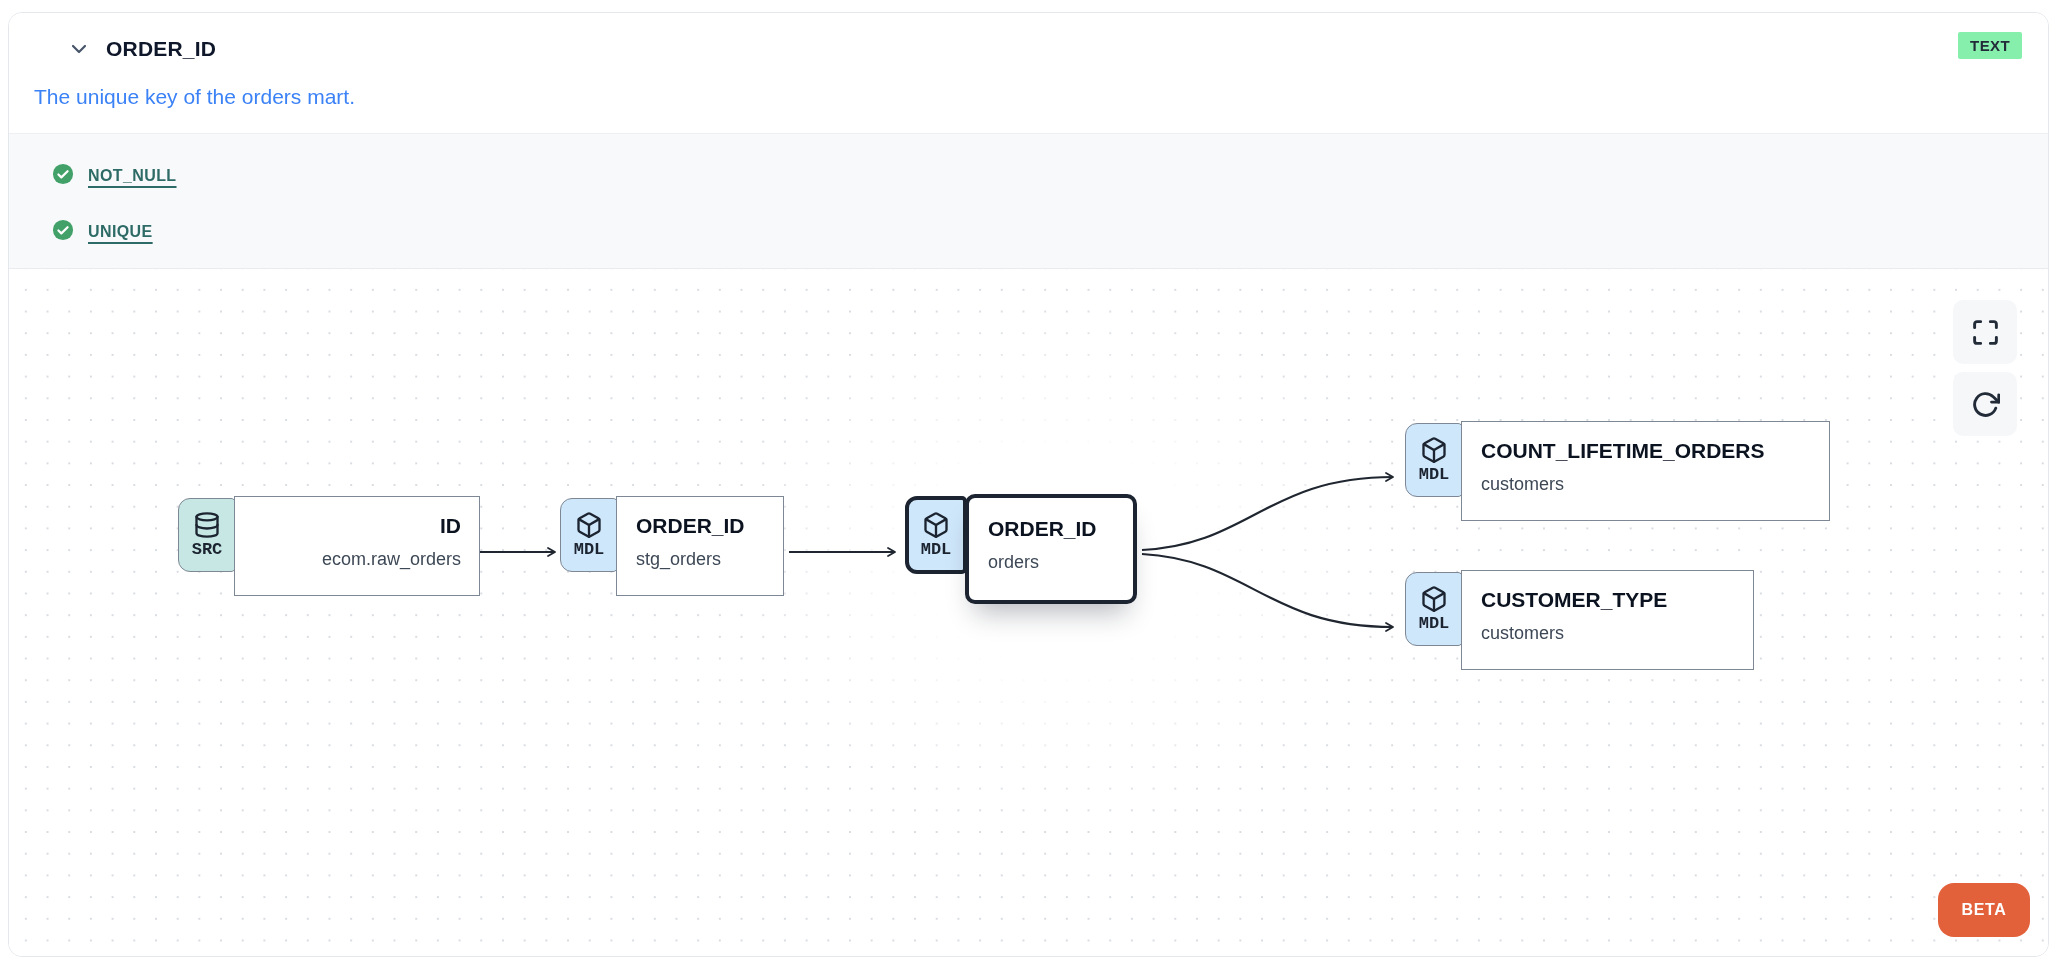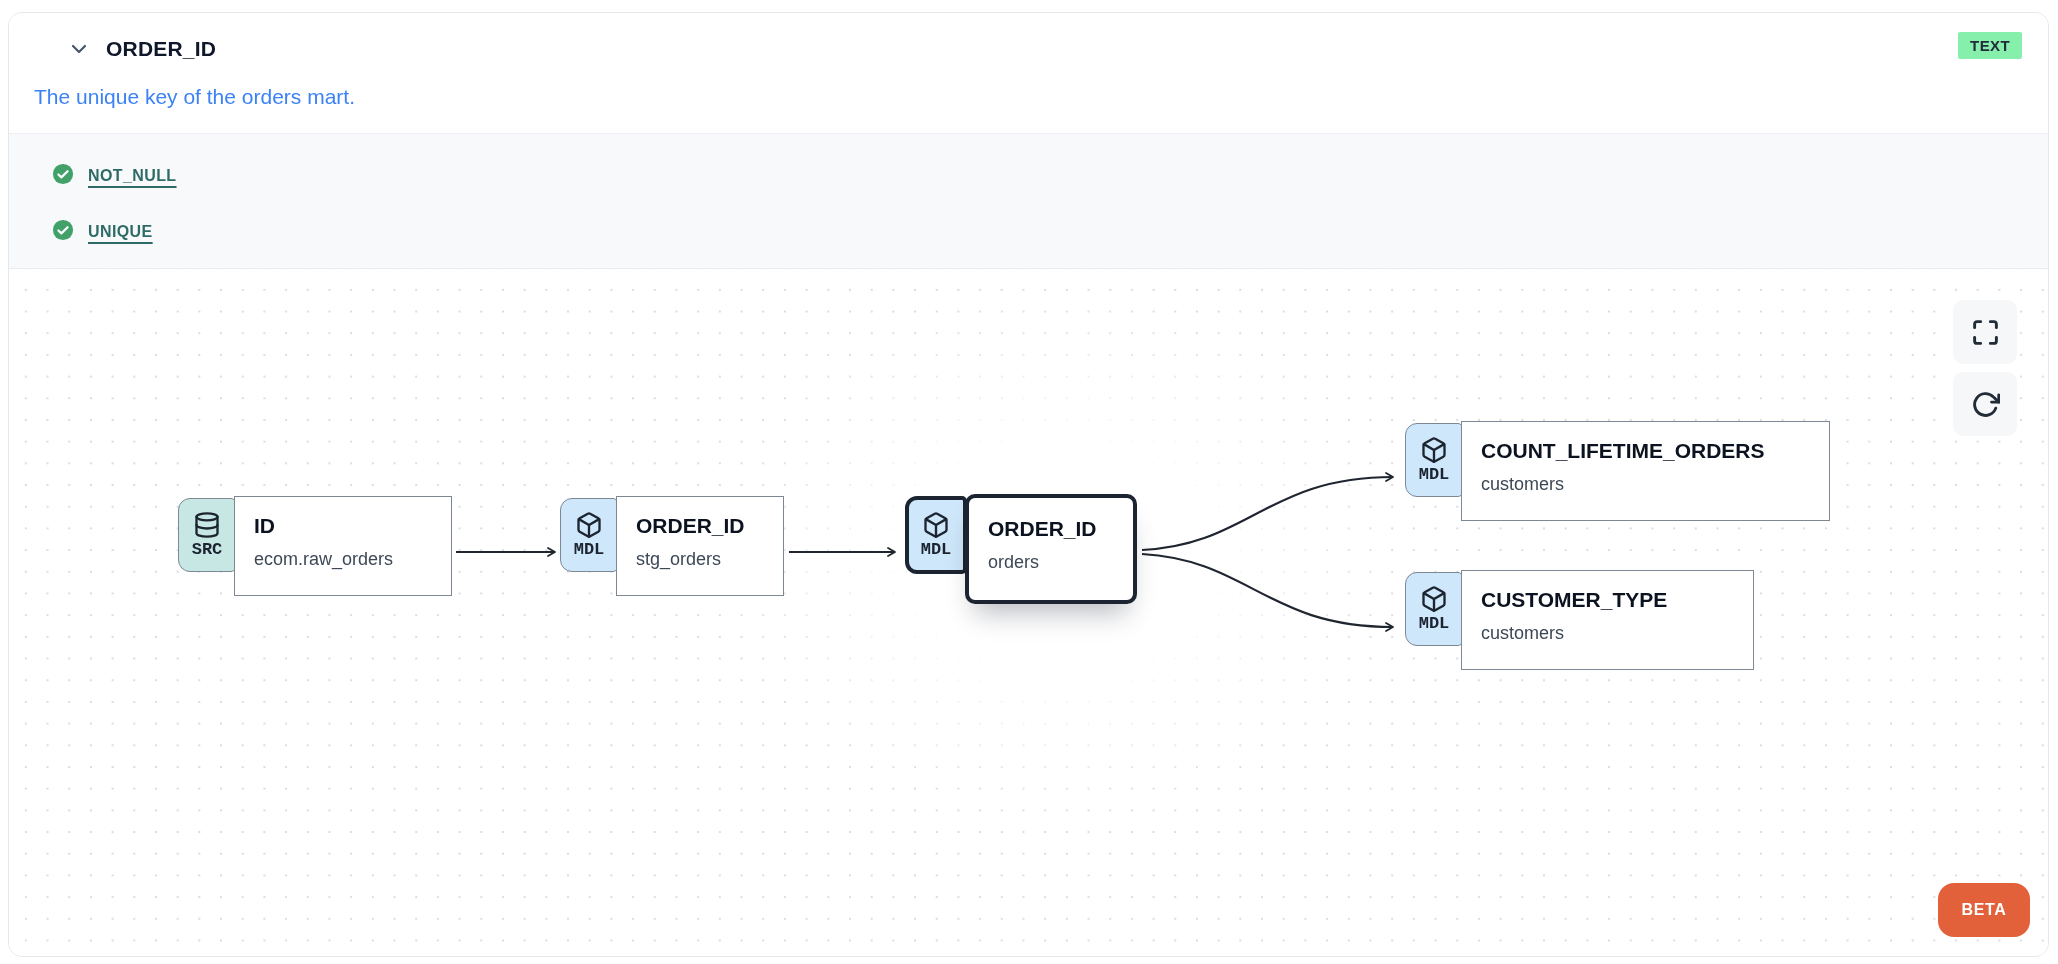--- a/index.html
+++ b/index.html
@@ -132,21 +132,21 @@
 
     <div class="node" style="left:169px; top:227px;">
       <div class="badge src">
         <svg viewBox="0 0 24 24">
             <ellipse cx="12" cy="5" rx="9" ry="3"></ellipse>
             <path d="M21 12c0 1.66-4 3-9 3s-9-1.34-9-3"></path>
             <path d="M3 5v14c0 1.66 4 3 9 3s9-1.34 9-3V5"></path>
           </svg>
         <span class="badge-label">SRC</span>
       </div>
-      <div class="card" style="width:218px;">
+      <div class="card" style="width:246px;text-align:right;">
         <div class="node-title">ID</div>
         <div class="node-sub">ecom.raw_orders</div>
       </div>
     </div>
 
     <div class="node" style="left:551px; top:227px;">
       <div class="badge mdl">
         <svg viewBox="0 0 24 24">
             <path d="M21 16V8a2 2 0 0 0-1-1.73l-7-4a2 2 0 0 0-2 0l-7 4A2 2 0 0 0 3 8v8a2 2 0 0 0 1 1.73l7 4a2 2 0 0 0 2 0l7-4A2 2 0 0 0 21 16z"></path>
             <polyline points="3.27 6.96 12 12.01 20.73 6.96"></polyline>

